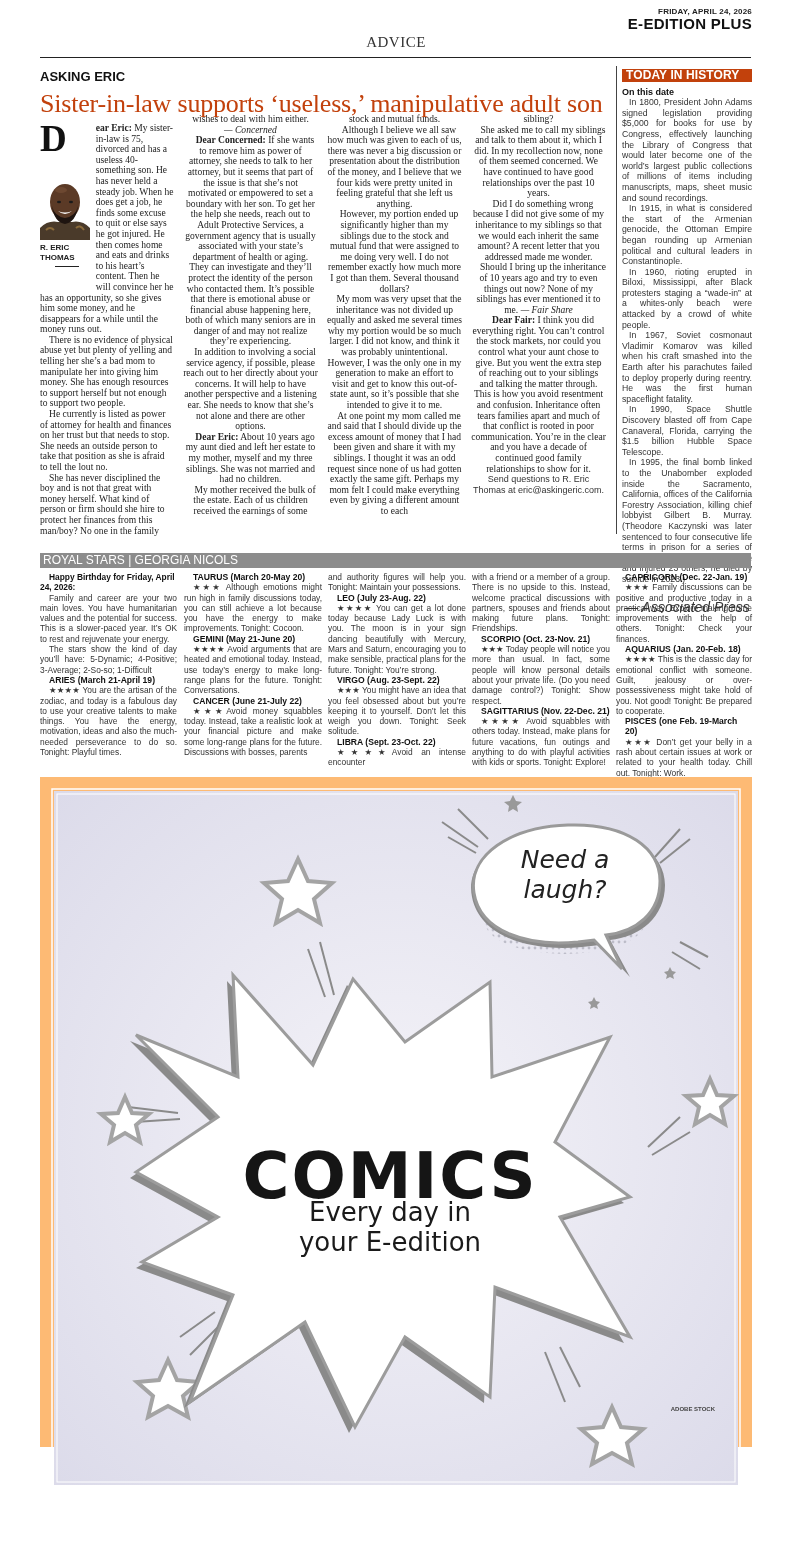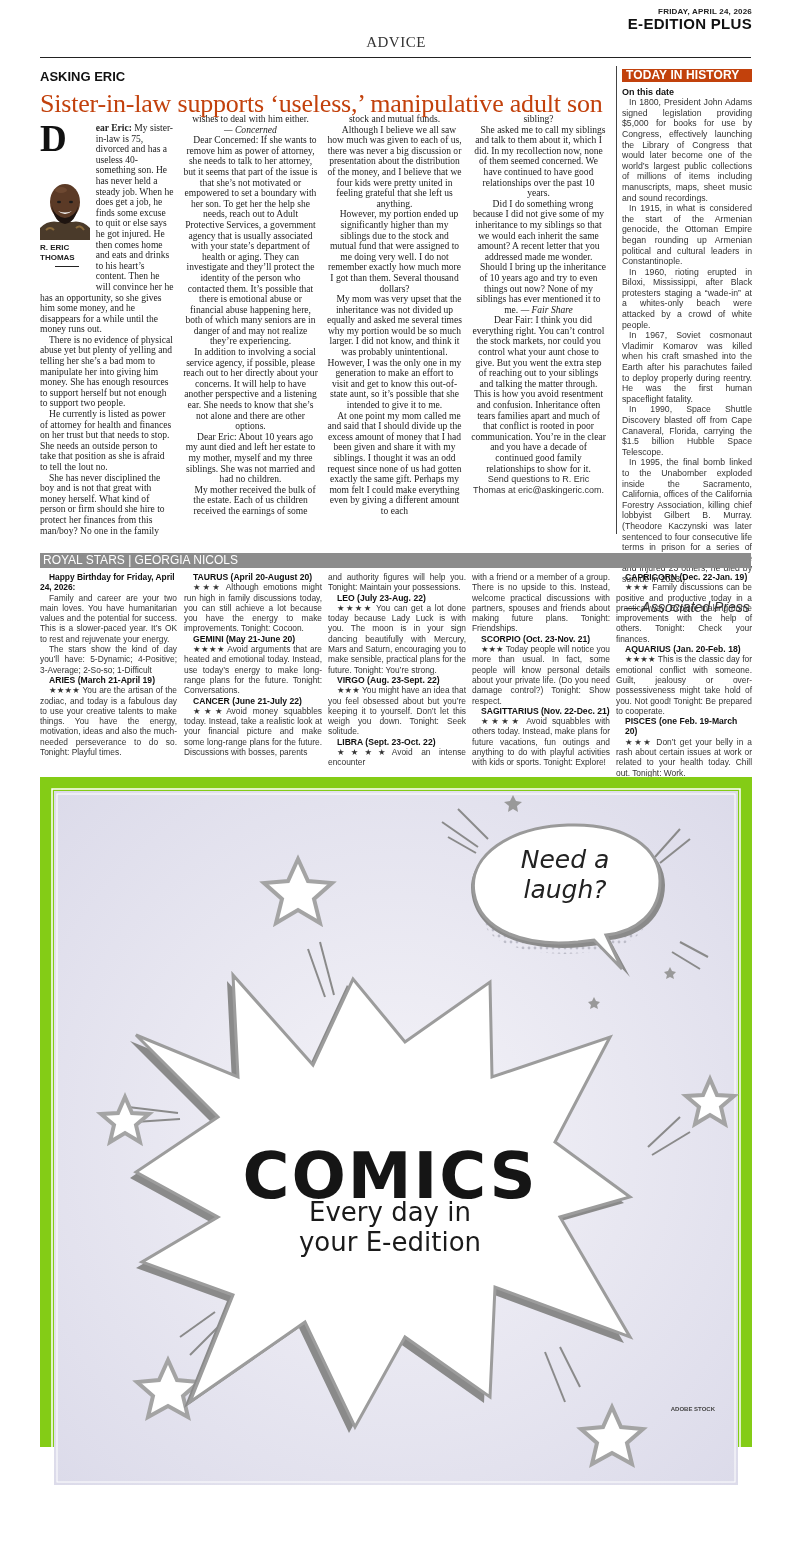--- a/index.html
+++ b/index.html
@@ -12,21 +12,21 @@
 
   .section { position: absolute; left: 0; width: 792px; top: 34px; text-align: center; font-family: "Liberation Serif", serif; font-size: 15px; letter-spacing: 0.5px; color: #333; }
   .top-rule { position: absolute; left: 40px; width: 711px; top: 57px; border-top: 1.5px solid #222; }
 
   .kicker { position: absolute; left: 40px; top: 69px; font-family: "Liberation Sans", sans-serif; font-weight: bold; font-size: 13px; color: #111; }
   .headline { position: absolute; left: 40px; top: 89px; font-family: "Liberation Serif", serif; font-size: 26px; color: #c2410c; white-space: nowrap; letter-spacing: -0.2px; }
 
   .col { position: absolute; top: 114px; font-family: "Liberation Serif", serif; font-size: 9.55px; line-height: 10.6px; color: #222; text-align: center; }
   .col p { text-indent: 9px; }
   .col p.noindent { text-indent: 0; }
-  .col b { font-weight: normal; }
+  .col b { font-weight: bold; }
   .col i { font-style: italic; }
   .c2 { left: 183px; width: 135px; }
   .c3 { left: 327px; width: 135px; }
   .c4 { left: 471px; width: 135px; }
 
   .dropcap { float: left; font-family: "Liberation Serif", serif; font-weight: bold; font-size: 37px; line-height: 30px; margin: 1px 3px 0 0; color: #111; }
   .author-photo { width: 50px; height: 62px; background: #fff; position: relative; overflow: hidden; }
   .author-name { font-family: "Liberation Sans", sans-serif; font-weight: bold; font-size: 8px; line-height: 9.5px; margin-top: 3px; color: #222; }
   .author-rule { width: 24px; height: 0; border-top: 1px solid #222; margin: 4px auto 0; }
 
@@ -47,21 +47,21 @@
   .hcol .sign { font-weight: bold; font-size: 8.6px; color: #111; padding-left: 9px; text-align: left; }
   .hcol p { text-indent: 9px; }
   .hcol p.bday { font-weight: bold; color: #111; text-align: left; }
   .hcol .credit { text-align: right; font-style: italic; }
   .h1 { left: 40px; width: 137px; }
   .h2 { left: 184px; width: 138px; }
   .h3 { left: 328px; width: 138px; }
   .h4 { left: 472px; width: 138px; }
   .h5 { left: 616px; width: 136px; }
 
-  .promo { position: absolute; left: 40px; top: 777px; width: 712px; height: 670px; background: #84cc16; }
+  .promo { position: absolute; left: 40px; top: 777px; width: 712px; height: 670px; background: #fdba74; }
   .promo svg { position: absolute; left: 0; top: 0; }
   .promo .bubble-text { position: absolute; left: 465px; top: 68px; width: 120px; text-align: center; font-family: "DejaVu Sans", sans-serif; font-style: italic; font-size: 25px; line-height: 30px; color: #222; }
   .promo .comics { position: absolute; left: 180px; top: 362px; width: 340px; text-align: center; font-family: "DejaVu Sans", sans-serif; font-weight: bold; font-size: 64px; letter-spacing: 2px; color: #151515; }
   .promo .tagline { position: absolute; left: 180px; top: 420px; width: 340px; text-align: center; font-family: "DejaVu Sans", sans-serif; font-size: 26px; line-height: 30px; color: #1a1a1a; }
   .promo .credit { position: absolute; right: 37px; bottom: 35px; font-family: "Liberation Sans", sans-serif; font-weight: bold; font-size: 6px; color: #444; }
 </style>
 </head>
 <body>
 
 <div class="dateline">
@@ -155,21 +155,21 @@
 
 <div class="hcol h1">
   <p class="bday">Happy Birthday for Friday, April 24, 2026:</p>
   <p>Family and career are your two main loves. You have humanitarian values and the potential for success. This is a slower-paced year. It’s OK to rest and rejuvenate your energy.</p>
   <p>The stars show the kind of day you’ll have: 5-Dynamic; 4-Positive; 3-Average; 2-So-so; 1-Difficult</p>
   <div class="sign">ARIES (March 21-April 19)</div>
   <p><span>★★★★</span><span> You are the artisan of the zodiac, and today is a fabulous day to use your creative talents to make things. You have the energy, motivation, ideas and also the much-needed perseverance to do so. Tonight: Playful times.</span></p>
 </div>
 
 <div class="hcol h2">
-  <div class="sign">TAURUS (April 20-August 20)</div>
+  <div class="sign">TAURUS (March 20-May 20)</div>
   <p><span>★★★</span><span> Although emotions might run high in family discussions today, you can still achieve a lot because you have the energy to make improvements. Tonight: Cocoon.</span></p>
   <div class="sign">GEMINI (May 21-June 20)</div>
   <p><span>★★★★</span><span> Avoid arguments that are heated and emotional today. Instead, use today’s energy to make long-range plans for the future. Tonight: Conversations.</span></p>
   <div class="sign">CANCER (June 21-July 22)</div>
   <p><span>★★★</span><span>Avoid money squabbles today. Instead, take a realistic look at your financial picture and make some long-range plans for the future. Discussions with bosses, parents</span></p>
 </div>
 
 <div class="hcol h3">
   <p style="text-indent:0"><span>and authority figures will help you. Tonight: Maintain your possessions.</span></p>
   <div class="sign">LEO (July 23-Aug. 22)</div>

